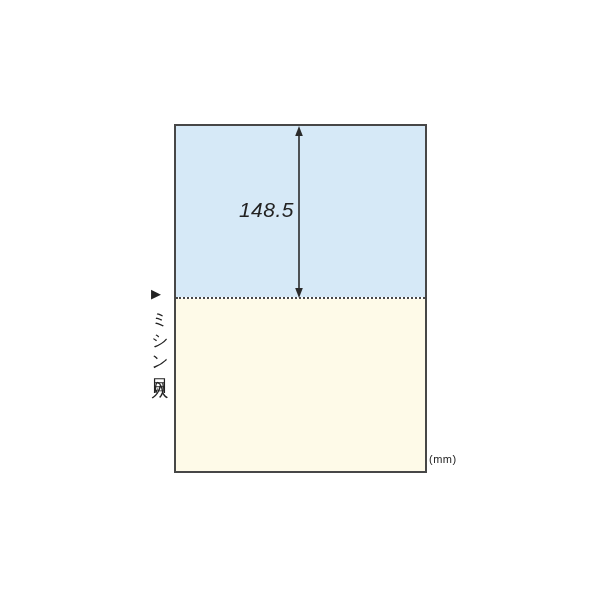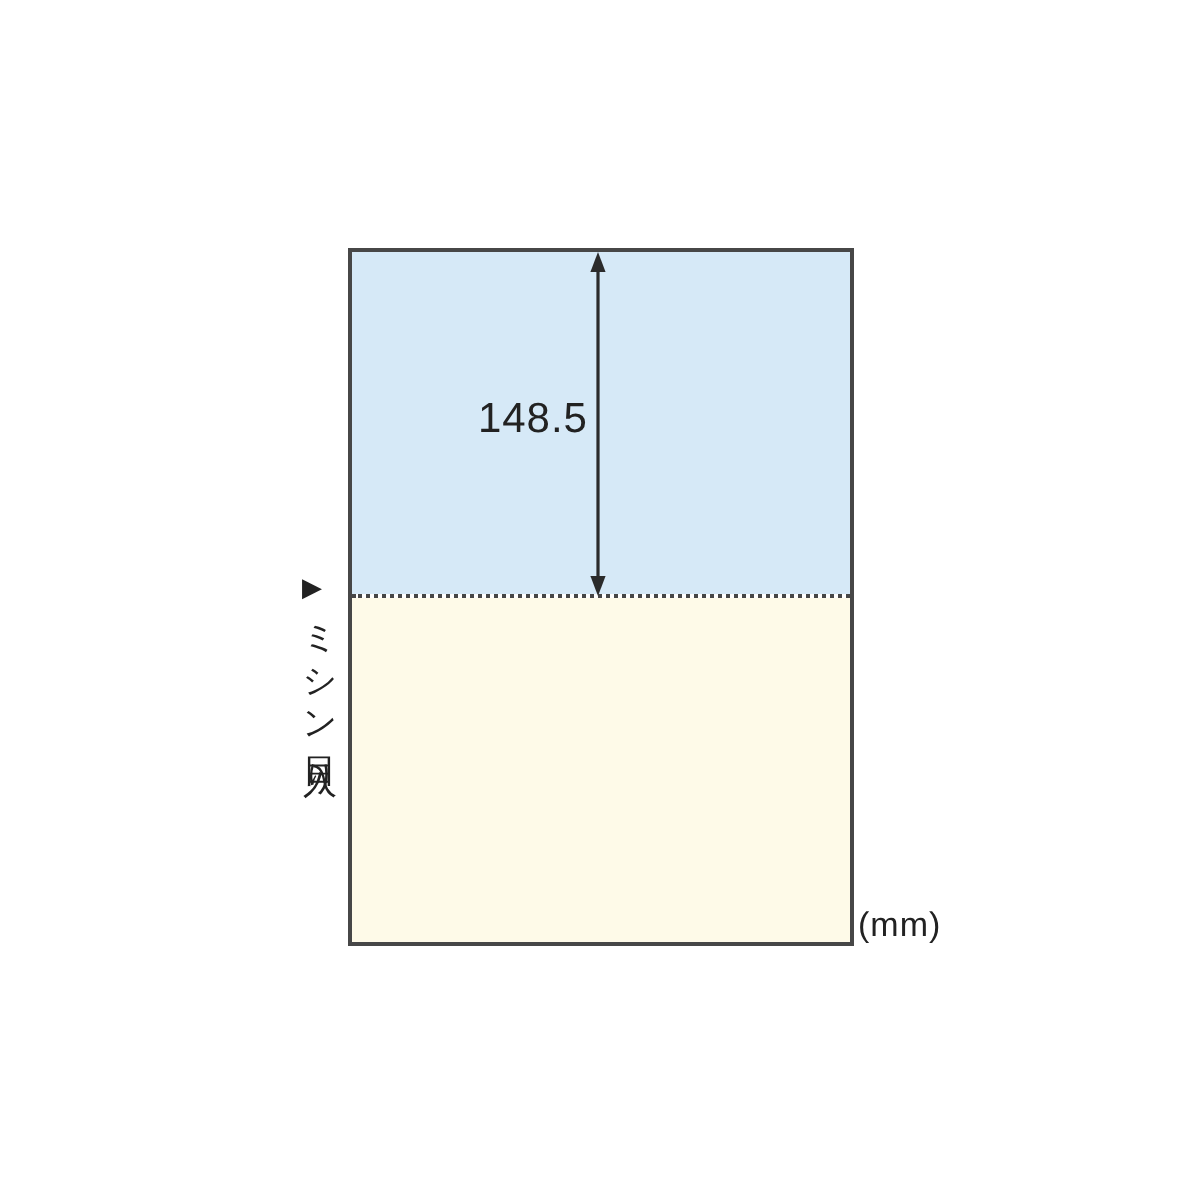--- a/index.html
+++ b/index.html
@@ -50,20 +50,21 @@
   .dim-label {
     position: absolute;
     left: 176px;
     top: 198px;
     width: 118px;
     text-align: right;
     font-size: 21px;
     letter-spacing: 0.5px;
     color: var(--text, #222222);
     line-height: 1.1;
+    font-style: italic;
   }
   .side-annotation {
     position: absolute;
     left: 148px;
     top: 287px;
     width: 24px;
     display: flex;
     flex-direction: column;
     align-items: center;
     color: var(--text, #222222);
@@ -79,21 +80,21 @@
     writing-mode: vertical-rl;
     text-orientation: upright;
     font-size: 17px;
     letter-spacing: 2px;
     line-height: 1;
   }
   .unit-label {
     position: absolute;
     left: 429px;
     top: 453px;
-    font-size: 17px;
+    font-size: 11px;
     color: var(--text, #222222);
     letter-spacing: 0.5px;
   }
 </style>
 </head>
 <body>
 
 <div class="stage">
 
   <div class="sheet">

